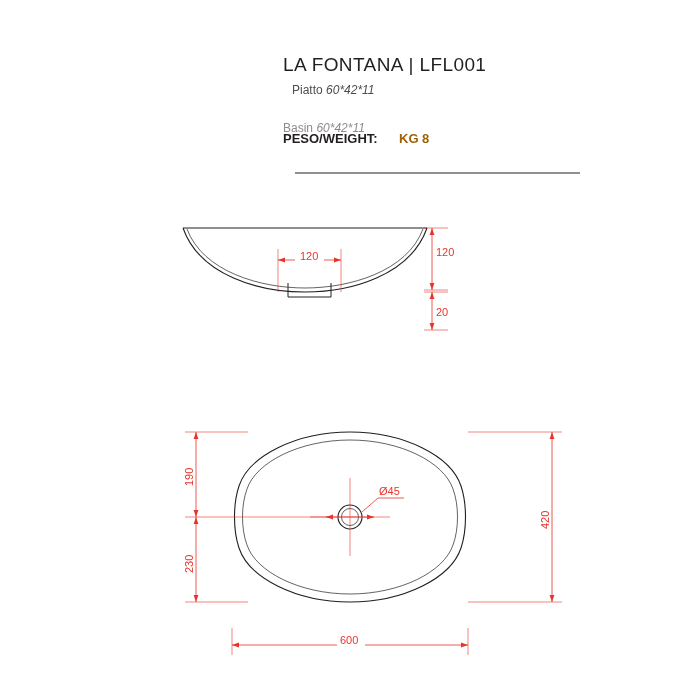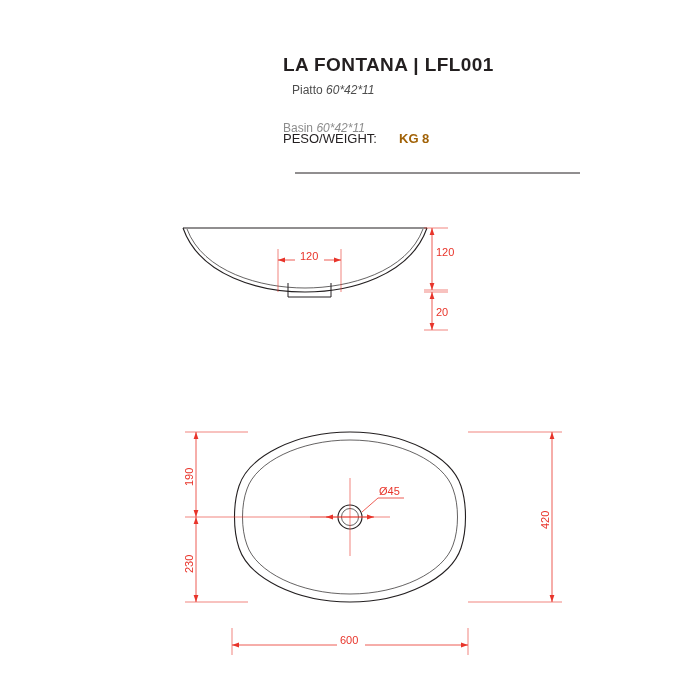--- a/index.html
+++ b/index.html
@@ -19,21 +19,21 @@
     position: absolute;
     left: 0; top: 0;
     width: 700px;
     height: 700px;
   }
   .title {
     position: absolute;
     left: 283px;
     top: 54px;
     font-size: 19px;
-    font-weight: bold;
+    font-weight: normal;
     letter-spacing: 0.4px;
     color: #231f20;
     white-space: nowrap;
   }
   .sub1 {
     position: absolute;
     left: 292px;
     top: 83px;
     font-size: 12px;
     color: #4d4d4d;
@@ -48,21 +48,21 @@
     color: #8c8c8c;
     white-space: nowrap;
     margin-top: 14px;
   }
   .sub2 .it { font-style: italic; }
   .weight-label {
     position: absolute;
     left: 283px;
     top: 131px;
     font-size: 13px;
-    font-weight: normal;
+    font-weight: bold;
     color: #231f20;
     white-space: nowrap;
   }
   .weight-value {
     position: absolute;
     left: 399px;
     top: 131px;
     font-size: 13px;
     font-weight: bold;
     color: #a16207;

